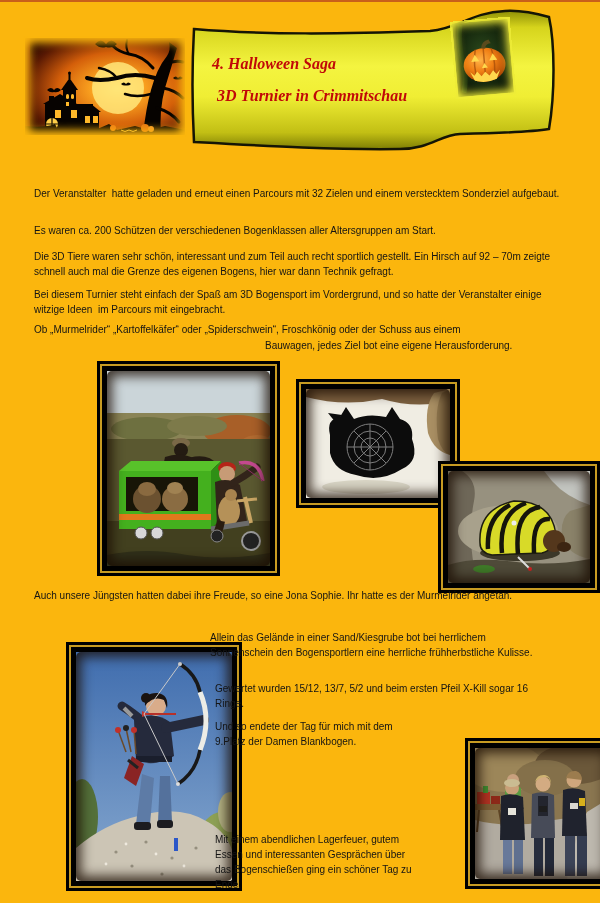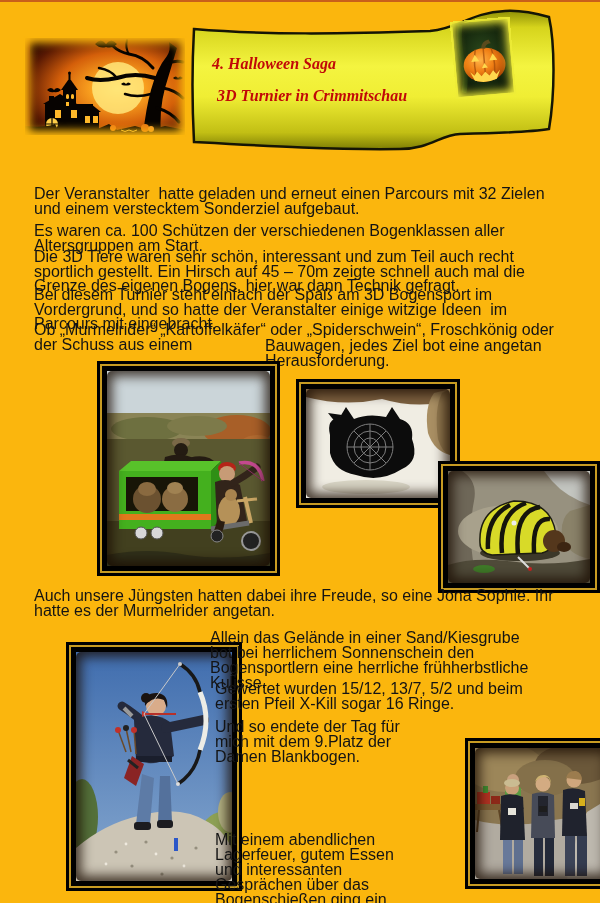--- a/index.html
+++ b/index.html
@@ -1,19 +1,19 @@
 <!DOCTYPE html>
 <html><head>
 <meta charset="utf-8">
 <style>
   html,body{margin:0;padding:0;}
   body{width:600px;height:903px;position:relative;background:#fbb60d;
        font-family:"Liberation Sans",sans-serif;overflow:hidden;}
   .topline{position:absolute;top:0;left:0;width:600px;height:2px;background:#c95f1a;}
-  .para{position:absolute;font-size:16px;line-height:14.5px;color:#141414;margin:0;}
+  .para{position:absolute;font-size:10px;line-height:14.5px;color:#141414;margin:0;}
   
   .frame{position:absolute;background:#000;padding:3px;box-sizing:border-box;}
   .frame-gold{border:2px solid #c79b22;background:#000;padding:5px;width:100%;height:100%;box-sizing:border-box;}
   .photo{position:relative;width:100%;height:100%;overflow:hidden;background:#222;}
   .photo svg{display:block;width:100%;height:100%;}
   .photo::after{content:"";position:absolute;inset:0;border-radius:5px;
       box-shadow:inset 0 0 12px 5px rgba(25,12,0,.78);}
   
   .scene{position:absolute;left:25px;top:38px;width:160px;height:97px;}
   .scene svg{display:block;width:100%;height:100%;}
@@ -144,25 +144,25 @@
         <polygon points="5,-4 13,-4 9,-11" fill="#ffd84d"></polygon>
         <polygon points="-3,3 3,3 0,-2" fill="#ffd84d"></polygon>
         <path d="M-15,6 L-11,10 L-8,6 L-4,11 L0,7 L4,11 L8,6 L11,10 L15,6 L11,15 Q0,19 -11,15 Z" fill="#ffd84d"></path>
       </g>
     </svg>
   </div>
 </header>
 
 <main>
   <p class="para" style="left:34px;top:187px;width:530px">Der Veranstalter&nbsp; hatte geladen und erneut einen Parcours mit 32 Zielen und einem verstecktem Sonderziel aufgebaut.</p>
-  <p class="para" style="left:34px;top:224px;width:530px">Es waren ca. 100 Schützen der verschiedenen Bogenklassen aller Altersgruppen am Start.</p>
-  <p class="para" style="left:34px;top:250px;width:533px">Die 3D Tiere waren sehr schön, interessant und zum Teil auch recht sportlich gestellt. Ein Hirsch auf 45 – 70m zeigte schnell auch mal die Grenze des eigenen Bogens, hier war dann Technik gefragt.</p>
+  <p class="para" style="left:34px;top:224px;width:530px">Es waren ca. 200 Schützen der verschiedenen Bogenklassen aller Altersgruppen am Start.</p>
+  <p class="para" style="left:34px;top:250px;width:533px">Die 3D Tiere waren sehr schön, interessant und zum Teil auch recht sportlich gestellt. Ein Hirsch auf 92 – 70m zeigte schnell auch mal die Grenze des eigenen Bogens, hier war dann Technik gefragt.</p>
   <p class="para" style="left:34px;top:288px;width:530px">Bei diesem Turnier steht einfach der Spaß am 3D Bogensport im Vordergrund, und so hatte der Veranstalter einige witzige Ideen&nbsp; im Parcours mit eingebracht.</p>
   <p class="para" style="left:34px;top:323px;width:533px">Ob „Murmelrider“ „Kartoffelkäfer“ oder „Spiderschwein“, Froschkönig oder der Schuss aus einem</p>
-  <p class="para" style="left:265px;top:339px;width:300px">Bauwagen, jedes Ziel bot eine angetan Herausforderung.</p>
+  <p class="para" style="left:265px;top:339px;width:300px">Bauwagen, jedes Ziel bot eine eigene Herausforderung.</p>
 
   <figure class="frame" style="left:57px;top:345px;width:183px;height:215px">
     <div class="frame-gold">
         <div class="photo">
       <svg viewBox="0 0 163 195" preserveAspectRatio="none">
         <rect width="163" height="60" fill="#cbd5d9"></rect>
         <rect y="42" width="163" height="30" fill="#8a8456"></rect>
         <ellipse cx="130" cy="60" rx="34" ry="16" fill="#a85f28"></ellipse>
         <ellipse cx="150" cy="82" rx="22" ry="18" fill="#b06a30"></ellipse>
         <ellipse cx="40" cy="58" rx="36" ry="12" fill="#6e7040"></ellipse>

